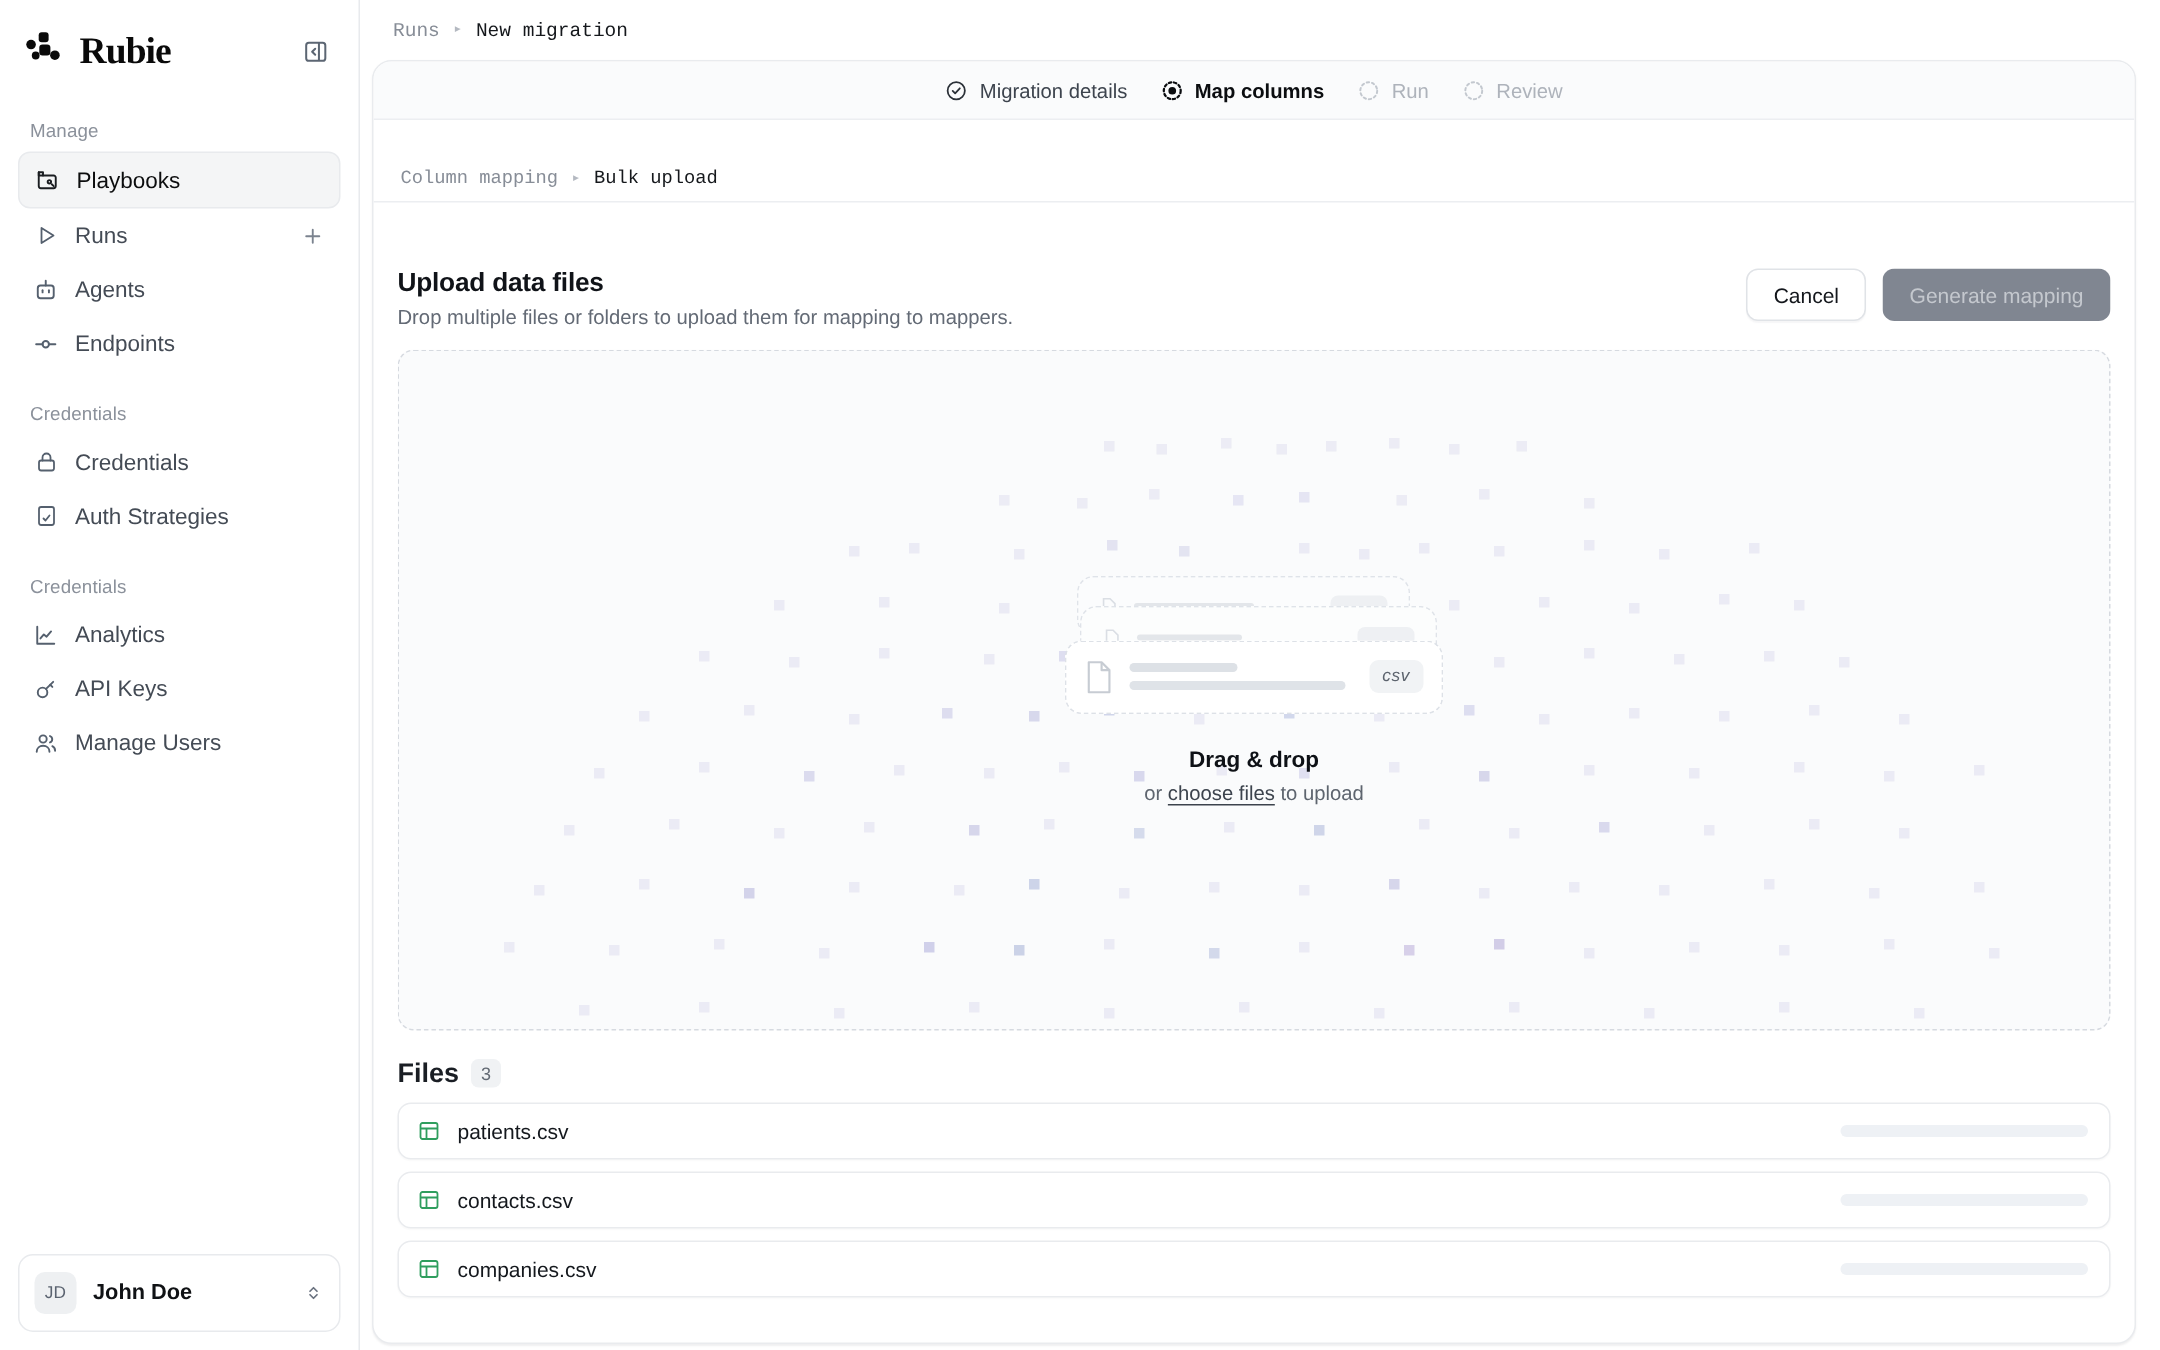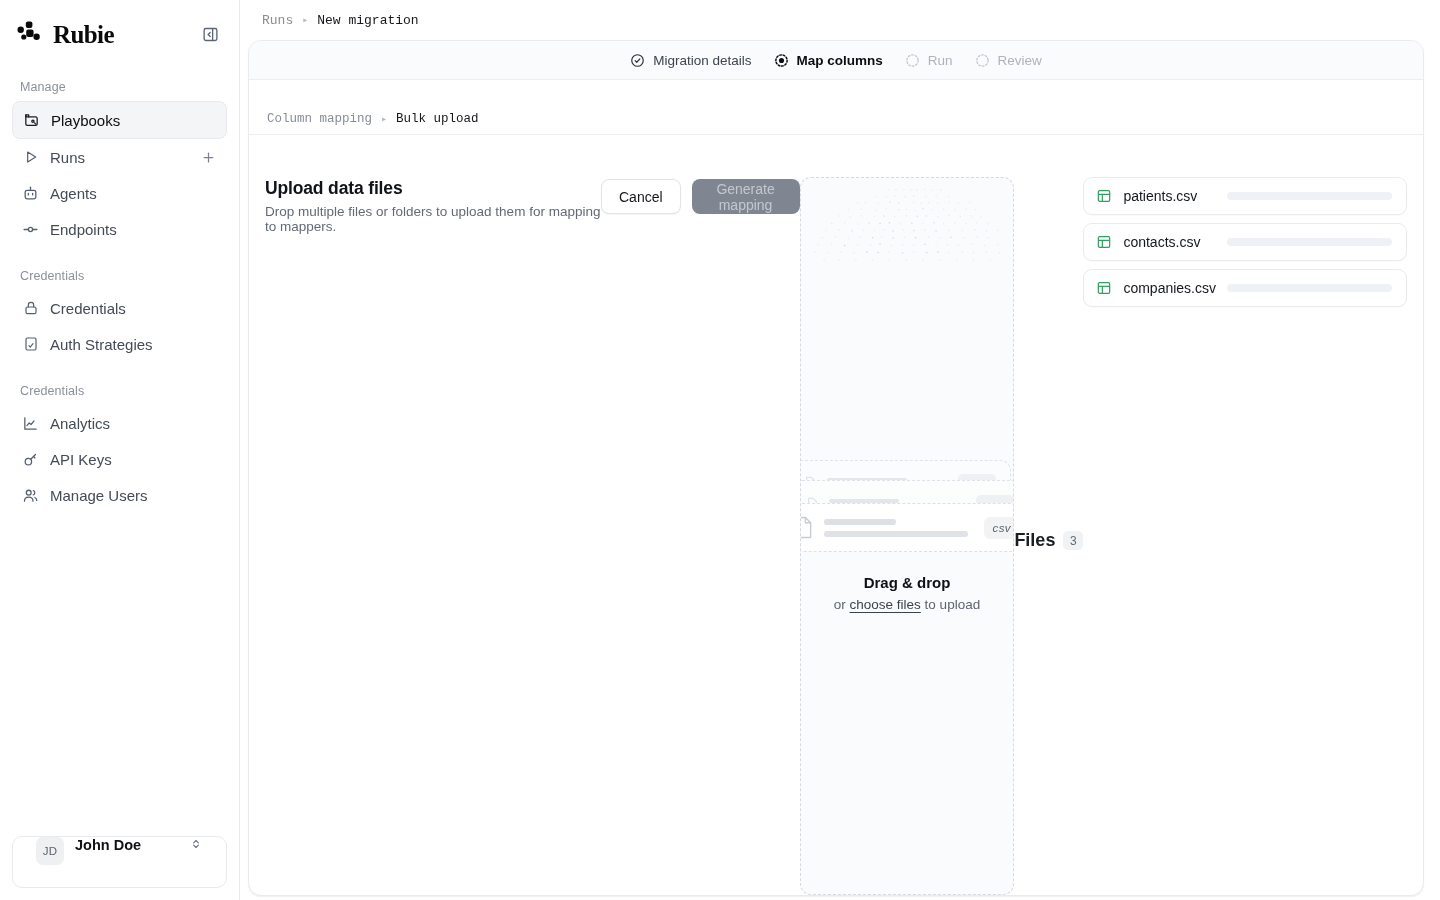--- a/index.html
+++ b/index.html
@@ -103,24 +103,24 @@
   .nav-item .trailing {
     color: #7b838f;
     display: flex; align-items: center; justify-content: center;
     width: 18px; height: 18px;
     border-radius: 4px;
   }
 
   .sidebar-footer { padding: 12px; }
   .user-card {
     display: flex;
-    align-items: flex-start;
+    align-items: center;
     gap: 11px;
     height: 52px;
-    padding: 0 23px;
+    padding: 0 10px;
     border: 1px solid #e8eaed;
     border-radius: 10px;
     cursor: pointer;
     background: #fff;
   }
   .avatar {
     width: 28px; height: 28px;
     border-radius: 7px;
     background: #eef0f2;
     color: #5b6370;
@@ -204,20 +204,21 @@
     padding: 0 18px;
     font-family: "Liberation Mono", monospace;
     font-size: 12.5px;
     flex: 0 0 31px;
   }
 
   .panel-body {
     flex: 1 1 auto;
     padding: 18px 16px 0 16px;
     display: flex;
+    flex-direction: column;
     overflow: hidden;
   }
 
   .head-row {
     display: flex;
     align-items: flex-start;
     justify-content: space-between;
     padding: 0 0 14px 0;
   }
   .head-title {

